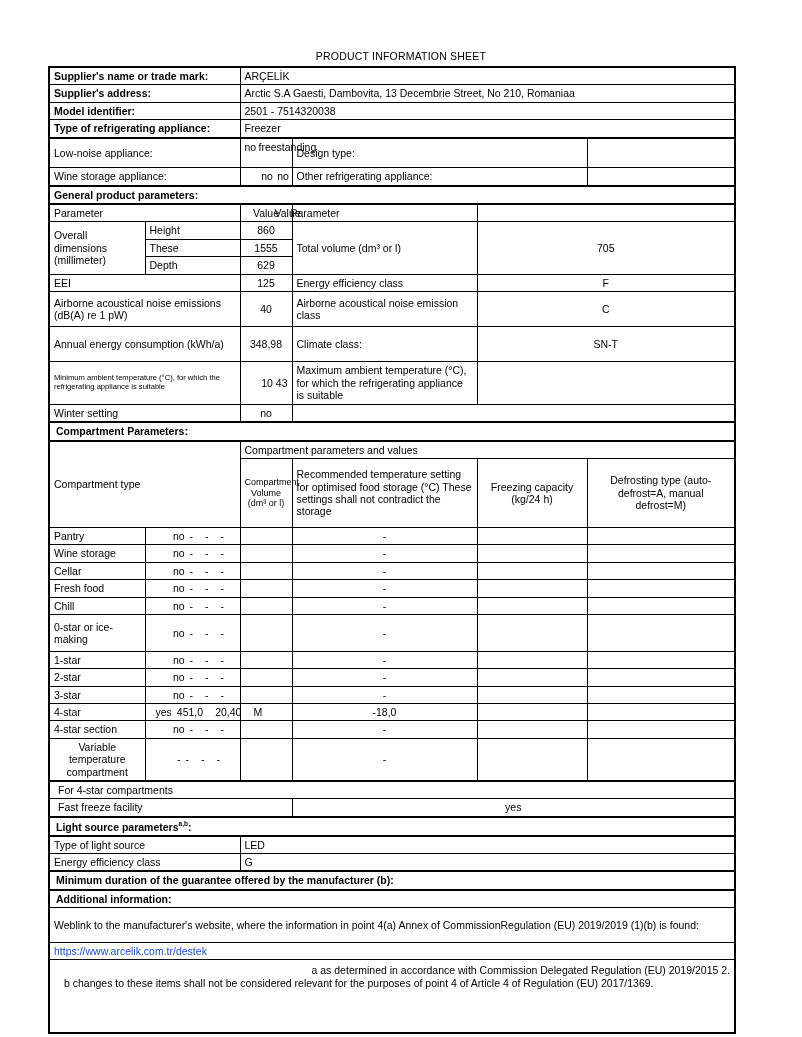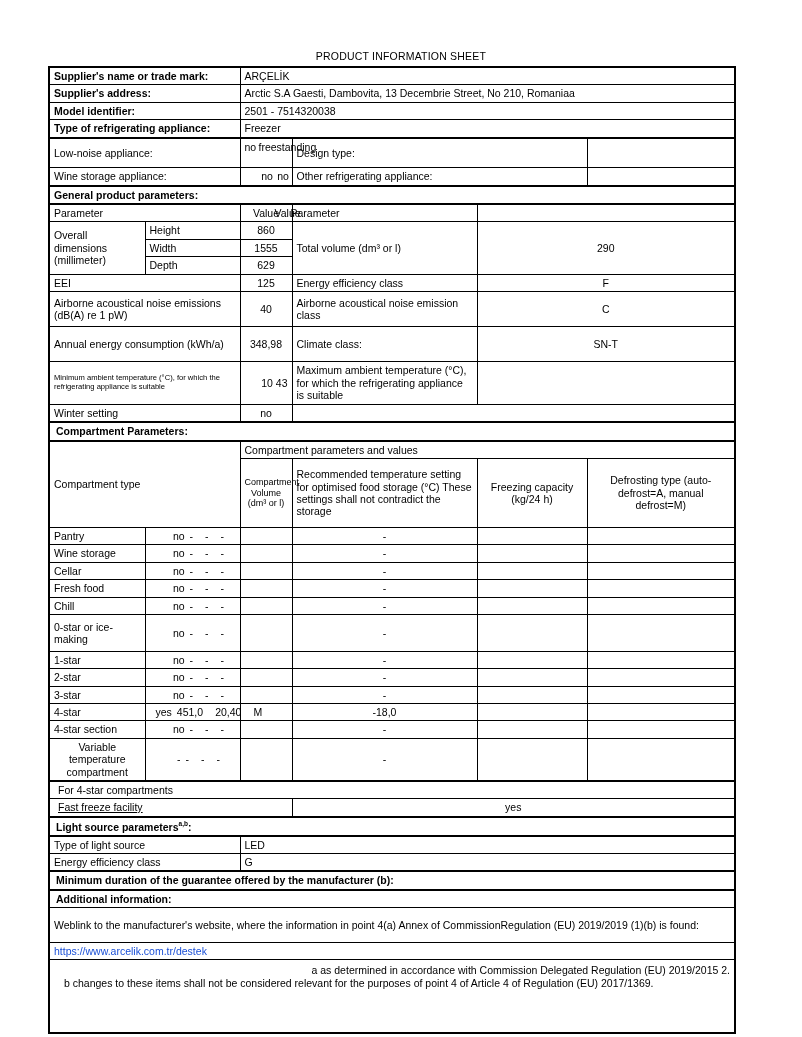--- a/index.html
+++ b/index.html
@@ -158,24 +158,24 @@
           </span>
         </td>
         <td colspan="2" class="hb-right"></td>
       </tr>
 
       <tr>
         <td rowspan="3" class="hb-left">Overall dimensions (millimeter)</td>
         <td>Height</td>
         <td class="ctr">860</td>
         <td rowspan="3">Total volume (dm³ or l)</td>
-        <td rowspan="3" colspan="2" class="ctr hb-right">290</td>
-      </tr>
-      <tr>
-        <td>Width</td>
+        <td rowspan="3" colspan="2" class="ctr hb-right">705</td>
+      </tr>
+      <tr>
+        <td>These</td>
         <td class="ctr">1555</td>
       </tr>
       <tr>
         <td>Depth</td>
         <td class="ctr">629</td>
       </tr>
 
       <tr>
         <td colspan="2" class="hb-left">EEI</td>
         <td class="ctr">125</td>
@@ -323,21 +323,21 @@
           <td class="ctr hb-bot"></td>
           <td class="ctr hb-bot">-</td>
           <td class="ctr hb-bot"></td>
           <td class="ctr hb-right hb-bot"></td>
         </tr>
 
       <tr>
         <td colspan="6" class="hb-left hb-right" style="padding-left:8px;">For 4-star compartments</td>
       </tr>
       <tr>
-        <td colspan="3" class="hb-left hb-bot" style="padding-left:8px;text-decoration:underline;">Fast freeze facility</td>
+        <td colspan="3" class="hb-left hb-bot" style="padding-left:8px;">Fast freeze facility</td>
         <td colspan="3" class="ctr hb-right hb-bot">yes</td>
       </tr>
 
       <tr>
         <td colspan="6" class="bold hb-left hb-right hb-bot" style="padding-left:6px;">
           <span>Light source parameters</span><span class="sub">a,b</span><span>:</span>
         </td>
       </tr>
       <tr>
         <td colspan="2" class="hb-left">Type of light source</td>

